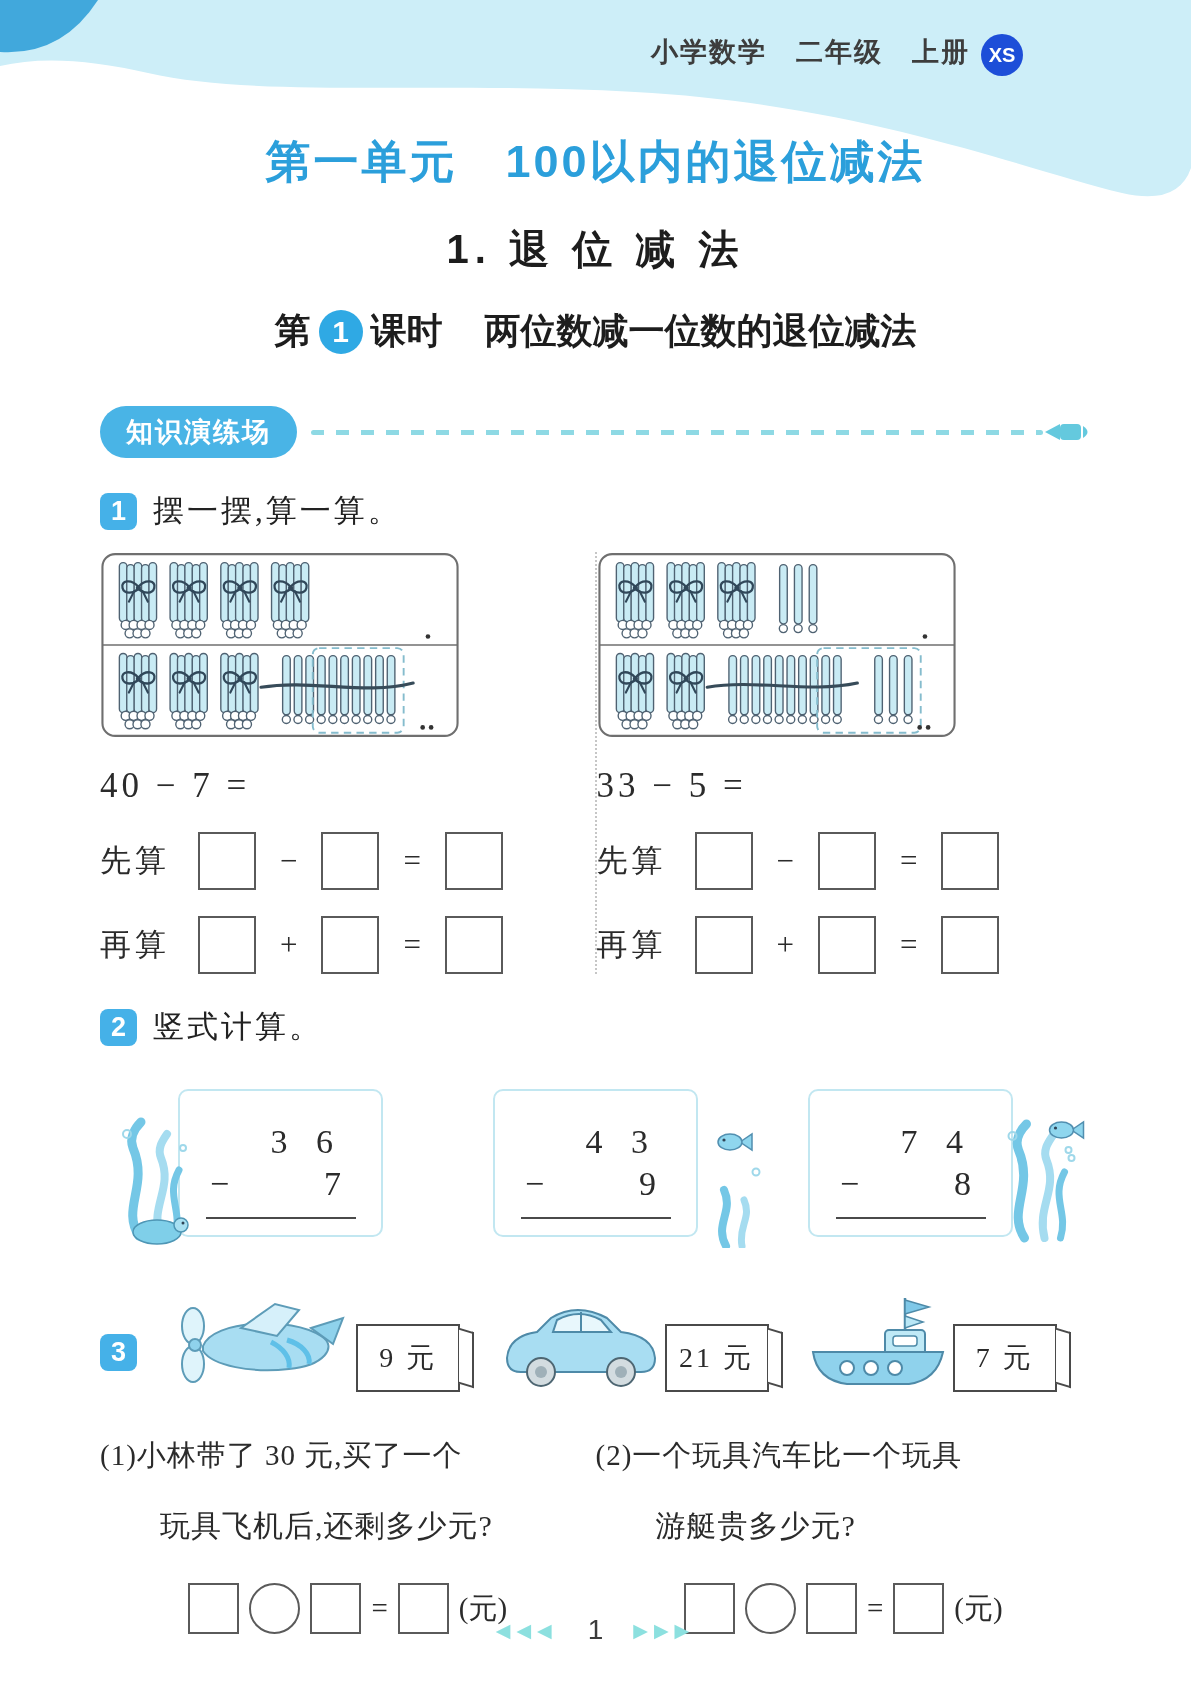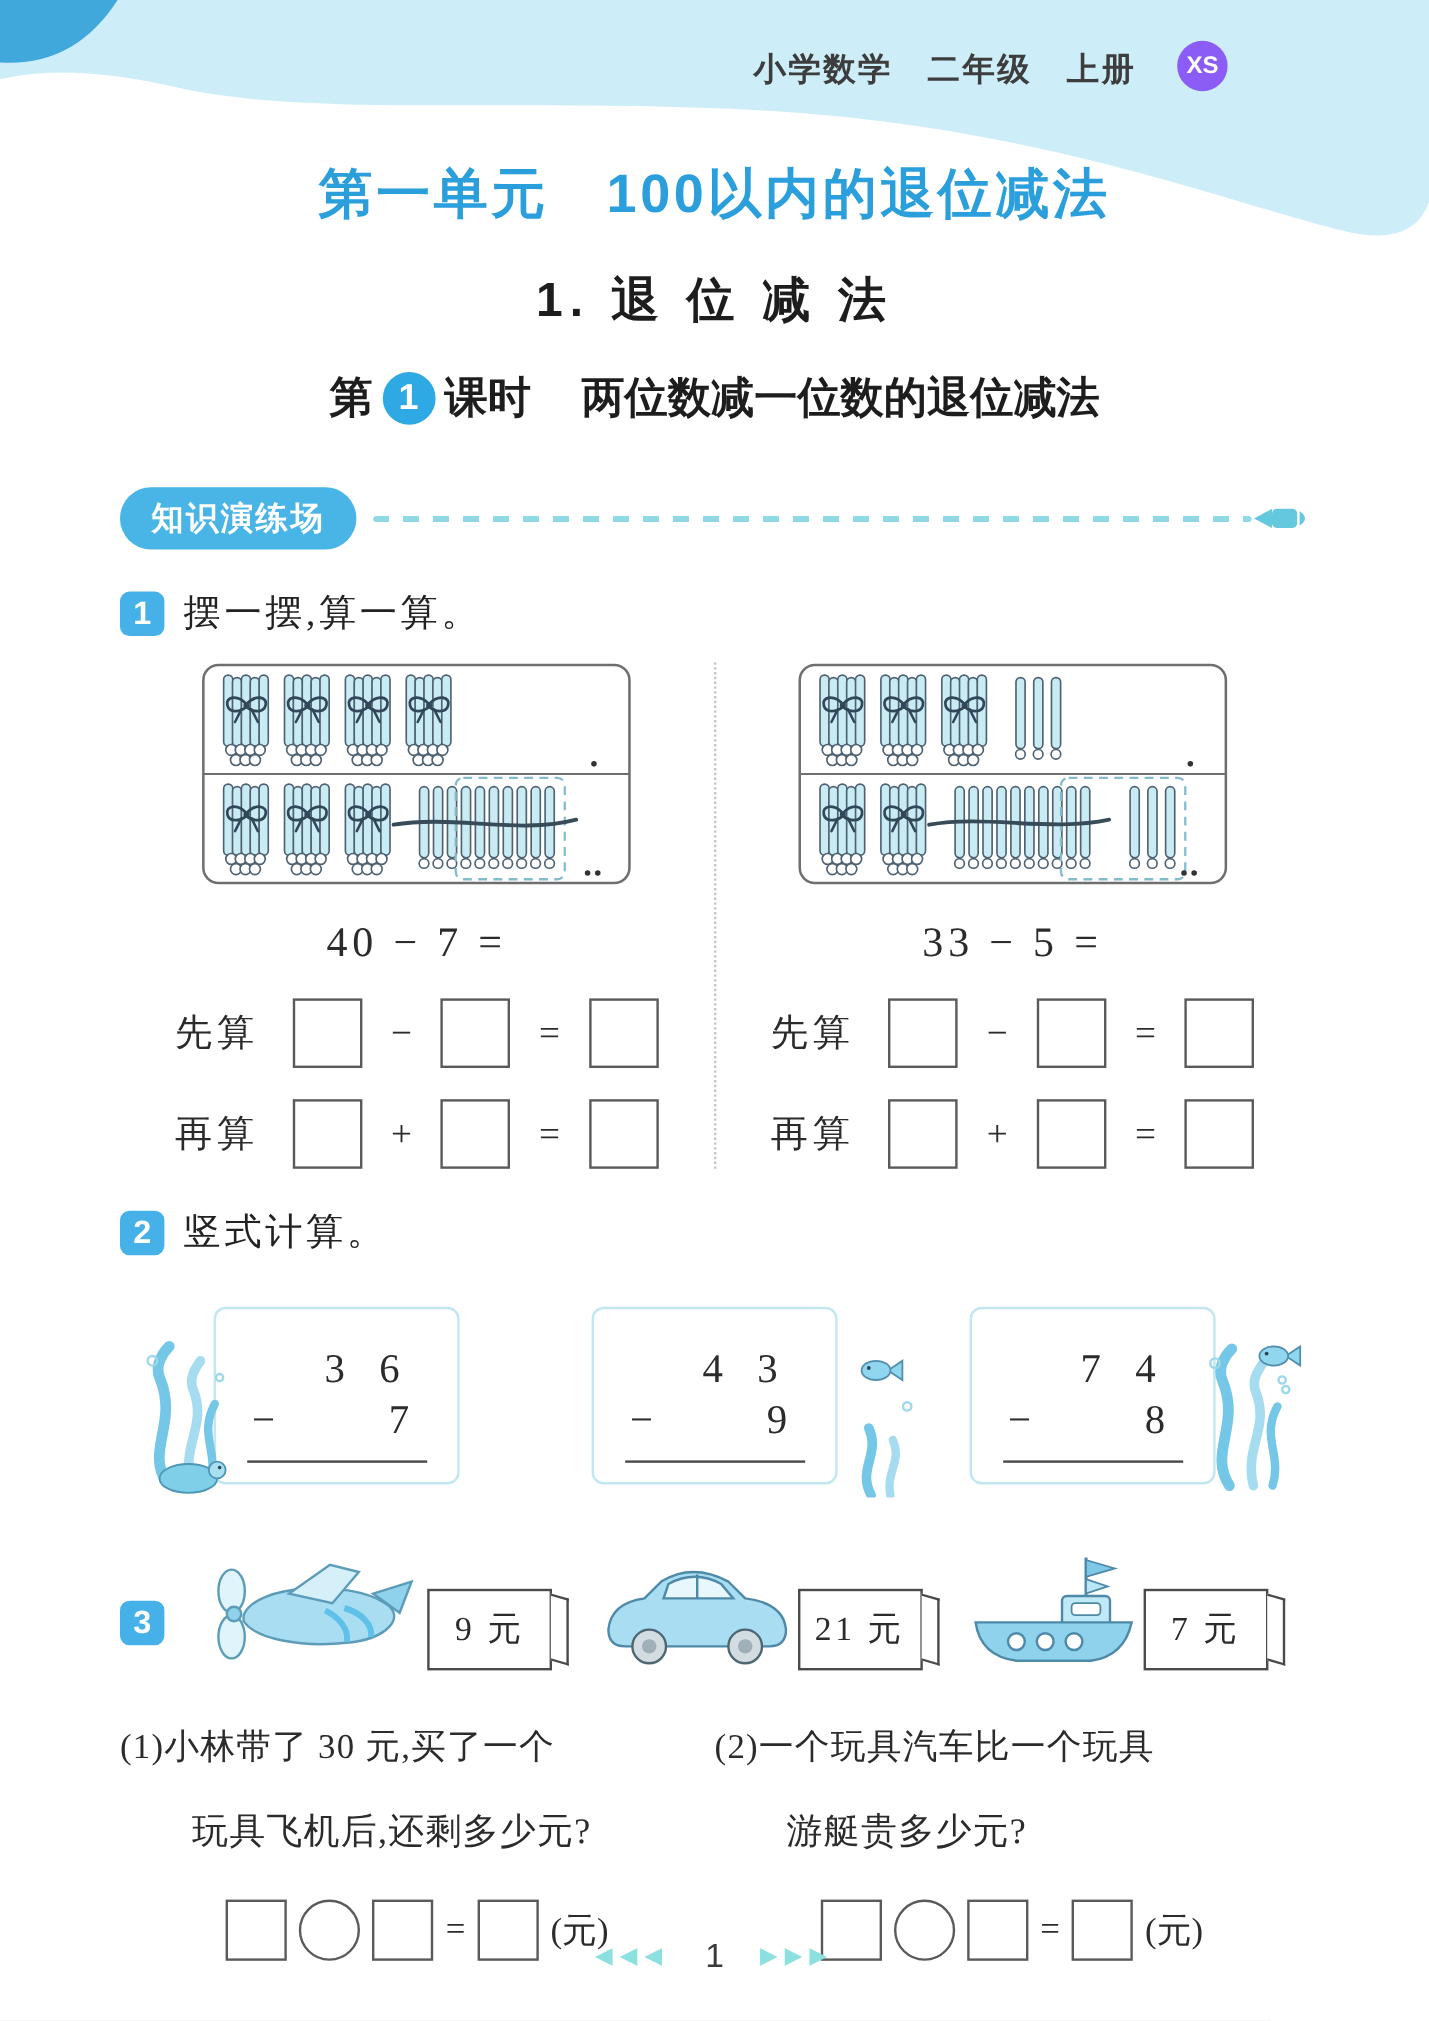--- a/index.html
+++ b/index.html
@@ -1,21 +1,21 @@
 <!DOCTYPE html>
 <html><head>
 <meta charset="utf-8">
 <style>
   html,body{margin:0;padding:0;background:#e8e8e8;}
   .page{position:relative;width:1191px;height:1684px;margin:0 auto;background:#ffffff;overflow:hidden;
         font-family:"Liberation Serif","DejaVu Serif",serif;color:#2b2b2b;}
   .band-svg{position:absolute;top:0;left:0;}
-  .header-abs{position:absolute;top:34px;right:168px;display:flex;align-items:flex-end;gap:34px;}
+  .header-abs{position:absolute;top:34px;right:168px;display:flex;align-items:flex-start;gap:11px;}
   .booklet{font-family:"Liberation Sans","DejaVu Sans",sans-serif;font-weight:bold;font-size:27px;color:#3d3d3d;letter-spacing:2px;}
-  .xs-badge{width:42px;height:42px;border-radius:50%;background:#8b5cf6;color:#fff;display:flex;align-items:center;justify-content:center;
+  .xs-badge{width:42px;height:42px;border-radius:50%;background:#1d4ed8;color:#fff;display:flex;align-items:center;justify-content:center;
             font-family:"Liberation Sans",sans-serif;font-weight:bold;font-size:20px;}
   .content{position:relative;padding:118px 100px 0 100px;}
   .unit-title{text-align:center;font-family:"Liberation Sans","DejaVu Sans",sans-serif;font-weight:800;
               font-size:45px;color:#2b9fdb;letter-spacing:3px;margin:14px 0 0 0;}
   .section-title{text-align:center;font-family:"Liberation Sans",sans-serif;font-weight:700;font-size:40px;color:#1d1d1d;
                  letter-spacing:6px;margin:30px 0 0 0;}
   .lesson-line{text-align:center;font-family:"Liberation Sans",sans-serif;font-weight:700;font-size:36px;color:#1d1d1d;
                margin:30px 0 0 0;display:flex;align-items:center;justify-content:center;gap:8px;}
   .lesson-circle{display:inline-flex;width:44px;height:44px;border-radius:50%;background:#2fa9e4;color:#fff;
                  align-items:center;justify-content:center;font-size:30px;}
@@ -23,21 +23,21 @@
   .sec-header{display:flex;align-items:center;margin-top:50px;}
   .sec-pill{background:#49b4e6;color:#fff;font-family:"Liberation Sans",sans-serif;font-weight:bold;font-size:27px;
             padding:8px 26px;border-radius:26px;letter-spacing:2px;white-space:nowrap;}
   .sec-dash{flex:1;height:5px;margin-left:14px;border-radius:3px;
             background:repeating-linear-gradient(90deg,#8ed9e4 0 13px,transparent 13px 25px);}
   .prob-title{display:flex;align-items:center;gap:16px;margin-top:32px;}
   .num-badge{width:37px;height:37px;border-radius:8px;background:#45b1e8;color:#fff;display:flex;align-items:center;justify-content:center;
              font-family:"Liberation Sans",sans-serif;font-weight:bold;font-size:27px;flex:0 0 auto;}
   .prompt{font-size:31px;color:#222;letter-spacing:3px;}
   .p1-grid{display:flex;margin-top:20px;}
-  .p1-col{width:50%;display:flex;flex-direction:column;align-items:center;}
+  .p1-col{width:50%;display:flex;flex-direction:column;}
   .p1-col.right{border-left:2px dotted #c6c6c6;}
   .equation{font-size:35px;letter-spacing:4px;margin-top:28px;}
   .calc-row{display:flex;align-items:center;gap:24px;margin-top:26px;font-size:31px;}
   .calc-label{letter-spacing:4px;margin-right:4px;}
   .bx{width:54px;height:54px;border:2px solid #5a5a5a;background:#fff;}
   .op{font-size:31px;}
   .p2-cards{position:relative;display:flex;justify-content:center;gap:110px;margin-top:30px;height:170px;align-items:center;}
   .vcalc{width:205px;height:148px;border:2px solid #c2e7f1;border-radius:10px;background:#fff;padding-top:32px;box-sizing:border-box;}
   .vc-top{text-align:right;padding-right:38px;font-size:34px;letter-spacing:10px;}
   .vc-mid{display:flex;justify-content:space-between;padding:4px 40px 0 30px;font-size:34px;}

